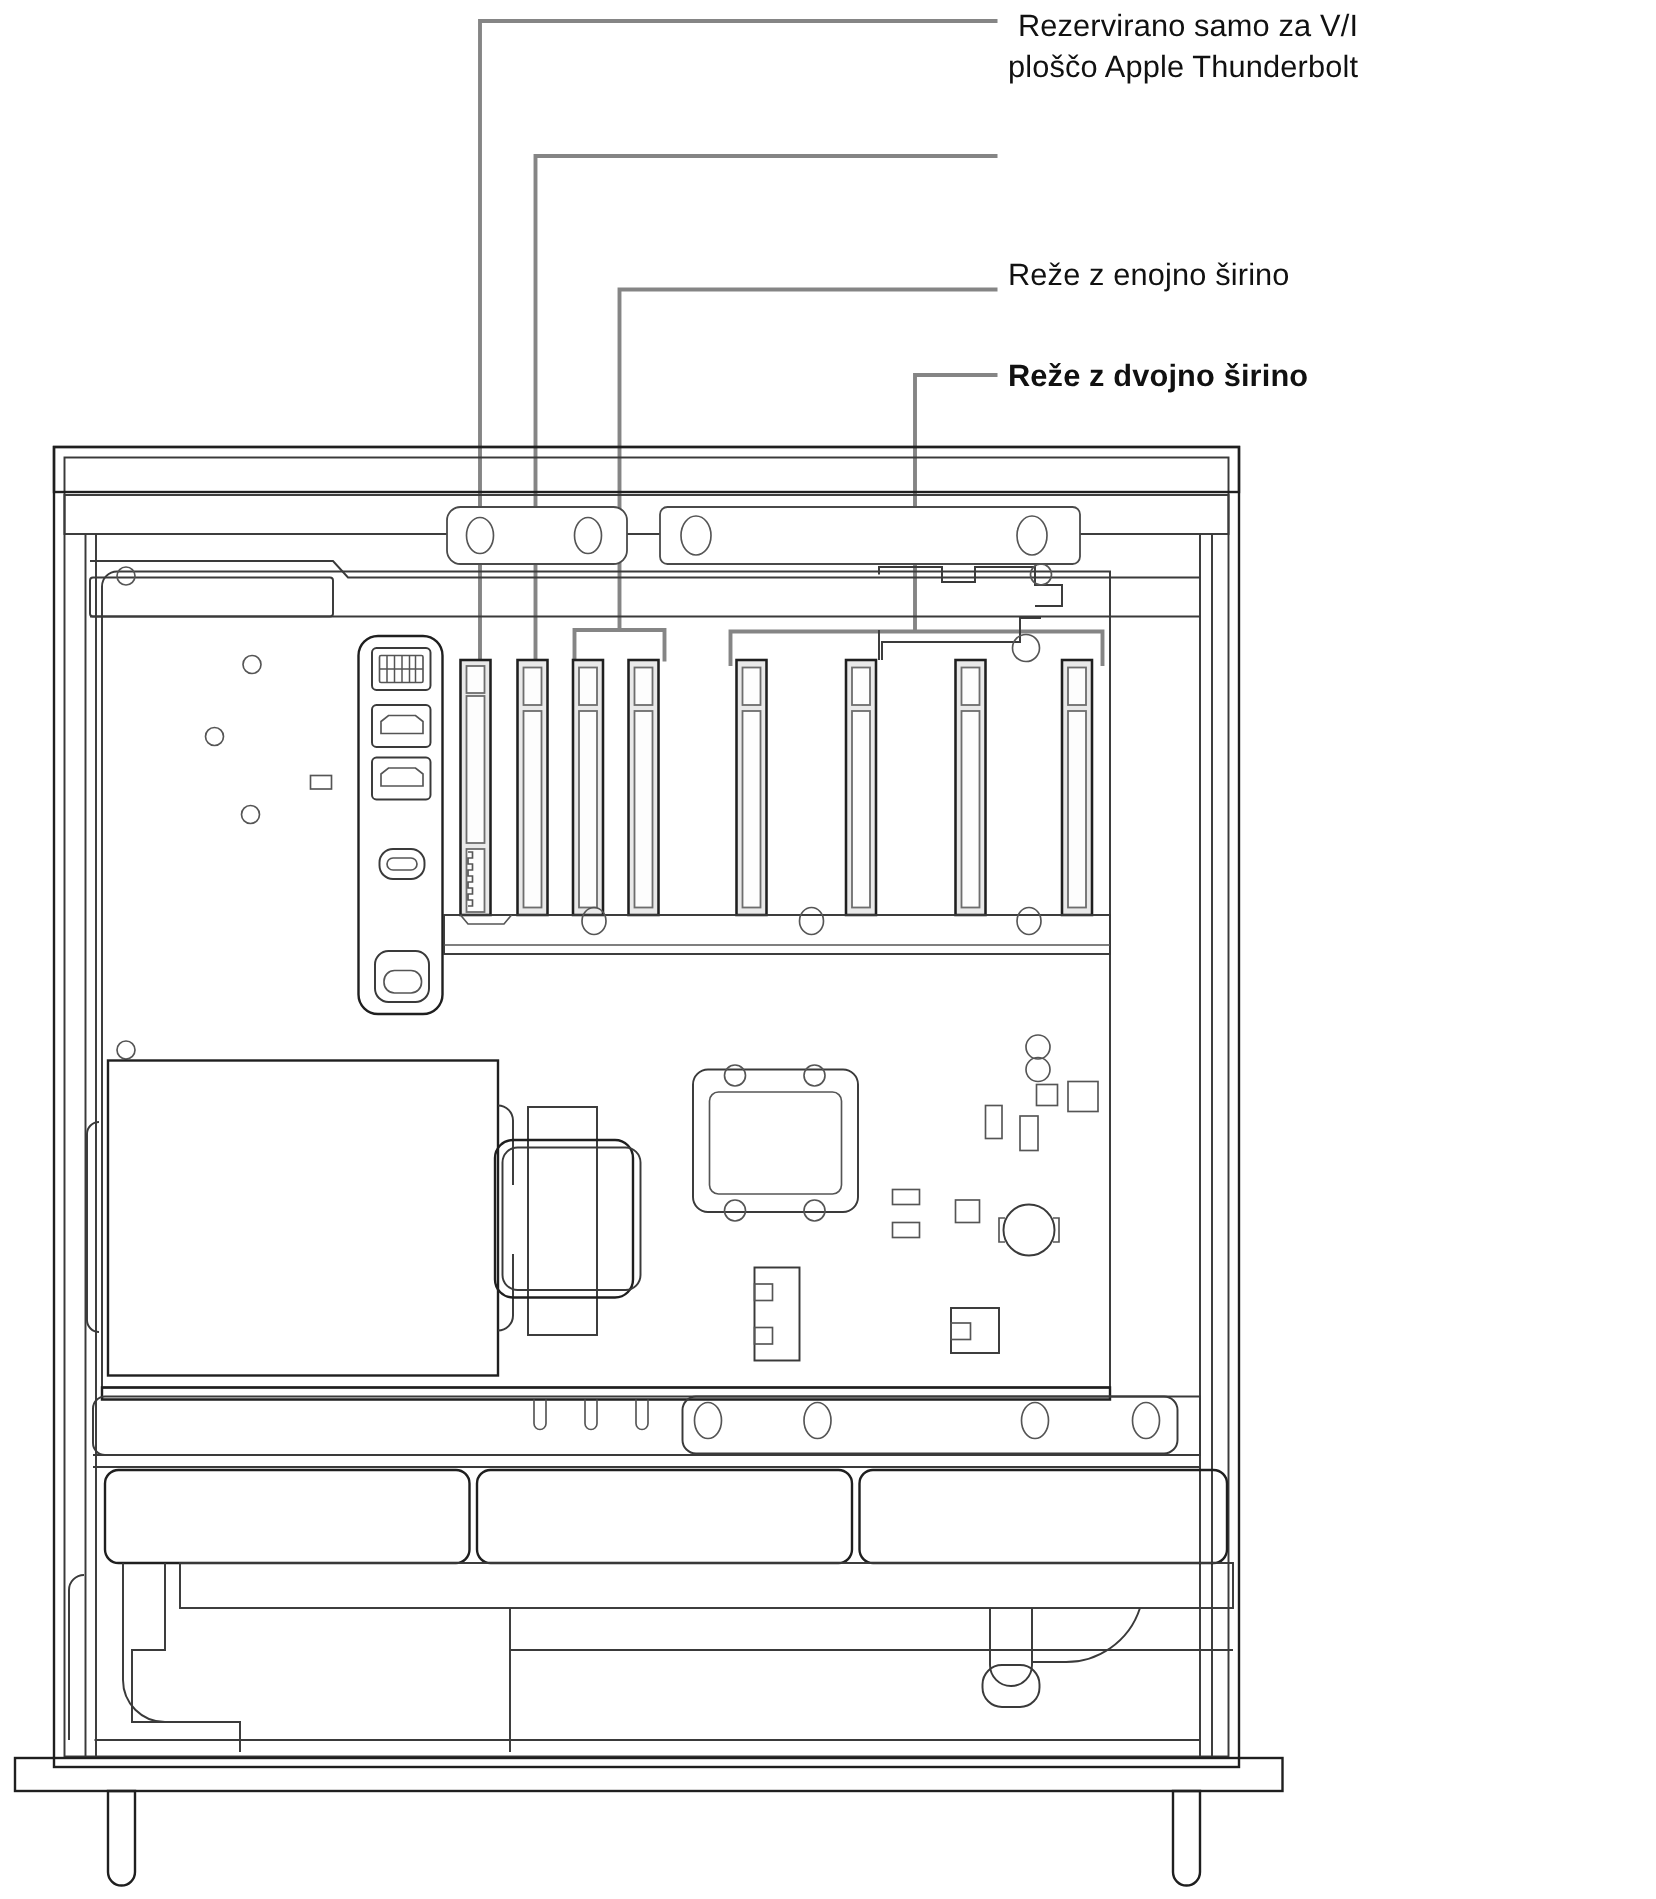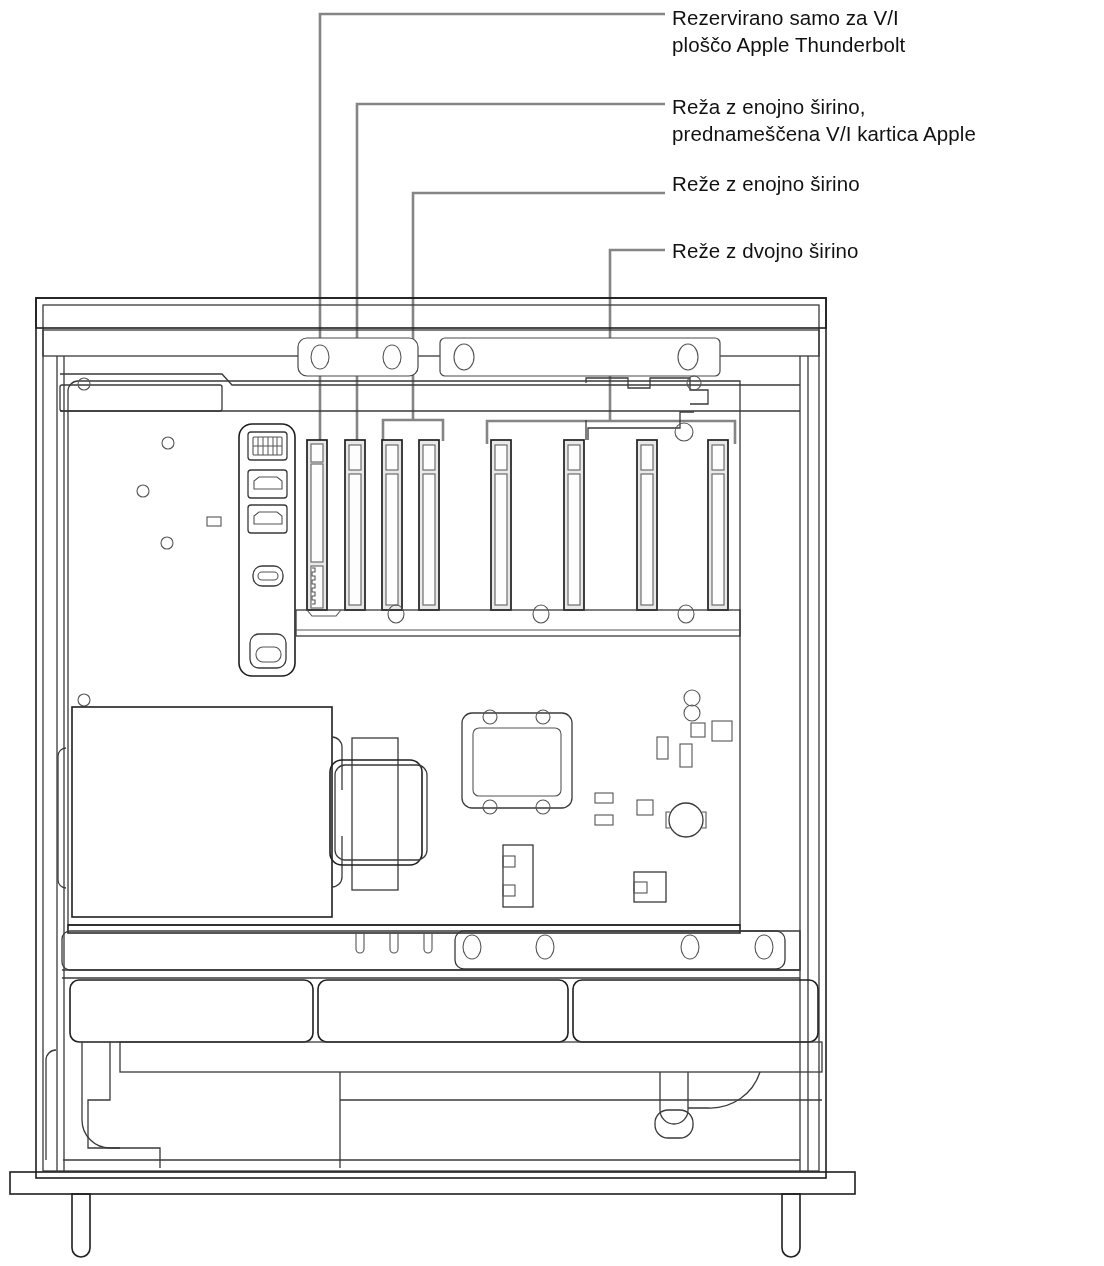--- a/index.html
+++ b/index.html
@@ -3,35 +3,35 @@
 <meta charset="utf-8">
 <title>Mac Pro PCIe slots diagram</title>
 <style>
   html,body{margin:0;padding:0;background:#ffffff;}
   body{
     width:1104px;height:1266px;
     font-family:"Liberation Sans","DejaVu Sans",sans-serif;
     overflow:hidden;
     position:relative;
   }
-  #stage{position:relative;width:1040px;height:1266px;}
+  #stage{position:relative;width:1040px;height:1266px;text-align:right;}
   #stage svg{position:absolute;left:0;top:0;display:block;}
 
   .callout-label{
     position:absolute;
     font-size:20.5px;
     line-height:27px;
     color:#111111;
     white-space:pre-line;
     letter-spacing:.1px;
   }
   .lbl1{left:672px;top:4px;}
   .lbl2{left:672px;top:93px;}
   .lbl3{left:672px;top:170px;}
-  .lbl4{left:672px;top:237px;}
+  .lbl4{left:672px;top:237px;font-weight:bold;}
 </style>
 </head>
 <body>
 
 <div id="stage">
 
   <svg width="1104" height="1266" viewBox="0 0 1104 1266">
     <defs>
       <style>
         .ol  { fill:none; stroke:#1f1f1f; stroke-width:1.6; }
@@ -286,20 +286,18 @@
       <rect class="ol2" x="655" y="1110" width="38" height="28" rx="13"></rect>
       <path class="ol2" d="M760,1072 a52,52 0 0 1 -52,36 L688,1108"></path>
       <path class="ol2" d="M56,1050 a10,10 0 0 0 -10,10 L46,1160"></path>
     </g>
 
   </svg>
 
   <div class="callout-label lbl1">Rezervirano samo za V/I
 ploščo Apple Thunderbolt</div>
 
-  <div class="callout-label lbl2">Reža z enojno širino,
-prednameščena V/I kartica Apple</div>
 
   <div class="callout-label lbl3">Reže z enojno širino</div>
 
   <div class="callout-label lbl4">Reže z dvojno širino</div>
 
 </div>
 
 </body></html>

